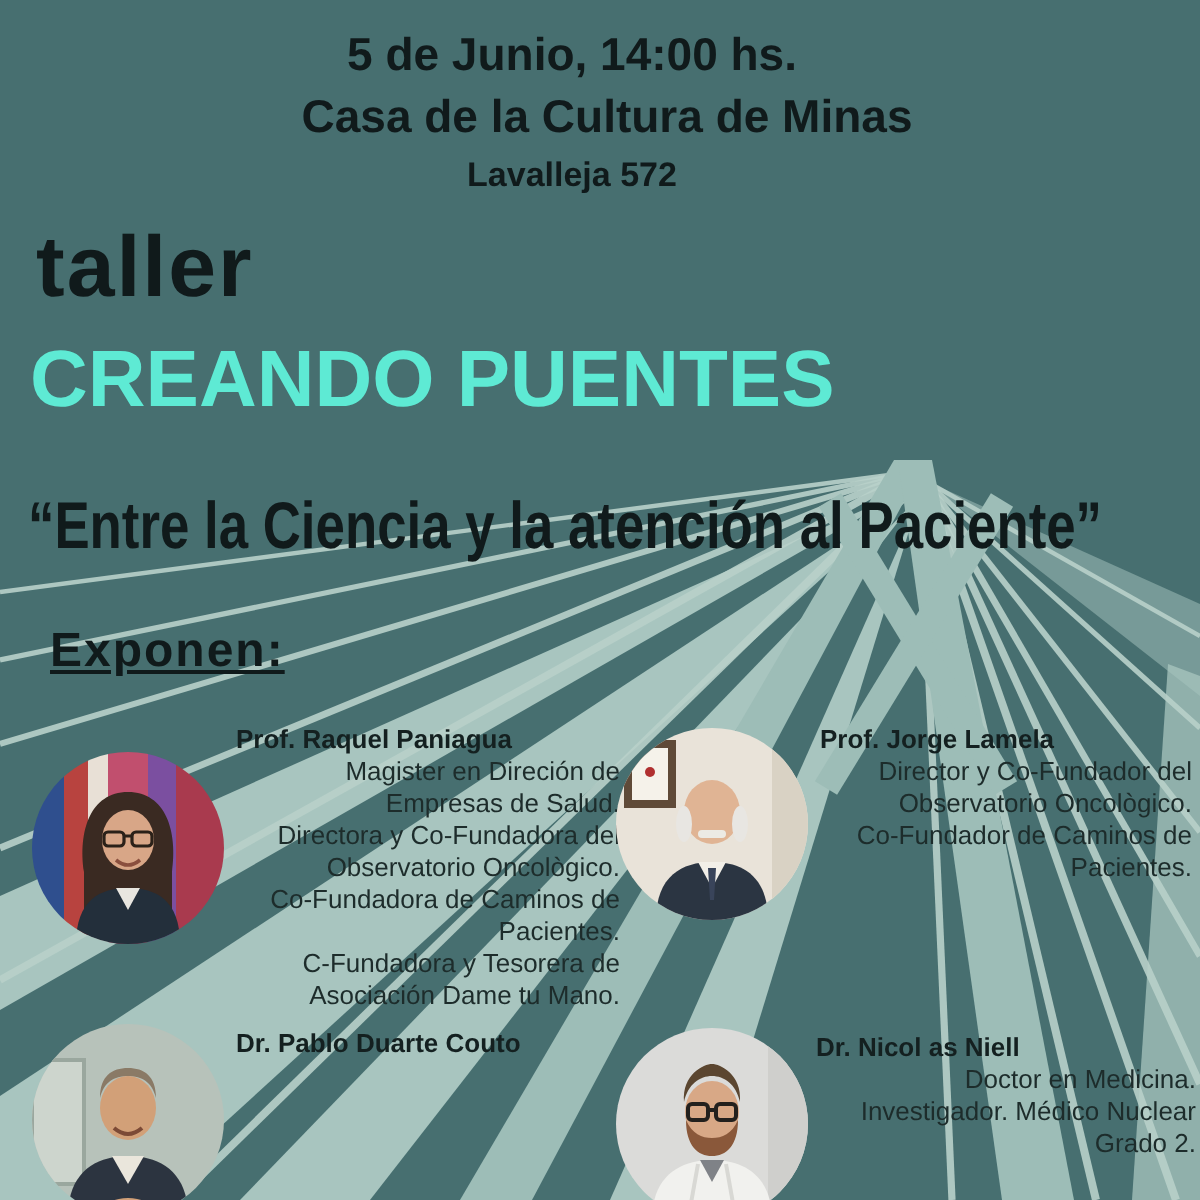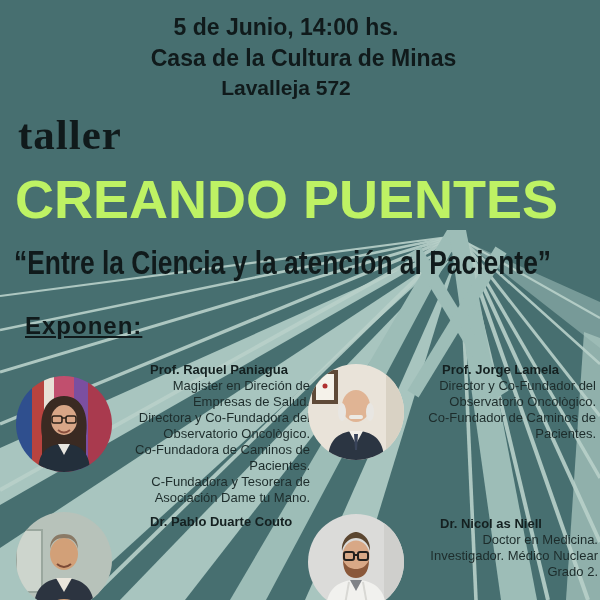--- a/index.html
+++ b/index.html
@@ -17,31 +17,31 @@
   #bridge{position:absolute;left:0;top:0;z-index:0;}
   .band{fill:var(--c-bridge);}
   .cable{stroke:var(--c-bridge2);opacity:.9;}
   .pylon{fill:var(--c-pylon);}
   .pylon-bar{stroke:var(--c-pylon);}
   .layer{position:absolute;z-index:2;}
 
   .hdr{left:0;top:12px;width:572px;text-align:center;color:var(--c-ink);font-weight:bold;}
   .hdr .l1{font-size:23px;line-height:31px;}
   .hdr .l2{font-size:23px;line-height:31px;margin-left:35px;}
-  .hdr .l3{font-size:21px;line-height:28px;}
+  .hdr .l3{font-size:17px;line-height:28px;}
 
-  .kicker{left:18px;top:110px;font-size:43px;font-weight:bold;color:var(--c-ink);letter-spacing:1px;font-family:Liberation Serif, serif;}
-  .main-title{left:15px;top:168px;font-size:54px;font-weight:bold;color:#bef264;letter-spacing:0px;white-space:nowrap;}
+  .kicker{left:18px;top:110px;font-size:43px;font-weight:bold;color:var(--c-ink);letter-spacing:1px;}
+  .main-title{left:15px;top:168px;font-size:40px;font-weight:bold;color:#5eead4;letter-spacing:0px;white-space:nowrap;}
   .quote{left:14px;top:244px;font-size:33px;font-weight:bold;color:var(--c-ink);white-space:nowrap;transform:scaleX(0.80);transform-origin:0 0;}
 
   .exponen{left:25px;top:312px;font-size:24px;font-weight:bold;color:var(--c-ink);letter-spacing:1px;text-decoration:underline;}
   .photo{position:absolute;width:96px;height:96px;border-radius:50%;overflow:hidden;z-index:2;}
   .photo svg{display:block;width:96px;height:96px;}
   .stext{position:absolute;z-index:2;color:var(--c-text);font-size:13px;line-height:16px;}
-  .sname{font-weight:bold;color:#142020;margin-left:32px;}
+  .sname{font-weight:bold;color:#142020;}
   .sbio{white-space:pre-line;font-weight:500;text-align:right;}
 
   .ph1{left:16px;top:376px;}  .tx1{left:118px;top:362px;width:192px;}
   .ph2{left:308px;top:364px;} .tx2{left:410px;top:362px;width:186px;}
   .ph3{left:16px;top:512px;}  .tx3{left:118px;top:514px;width:192px;}
   .ph4{left:308px;top:514px;} .tx4{left:408px;top:516px;width:190px;}
 </style>
 </head>
 <body>
 

